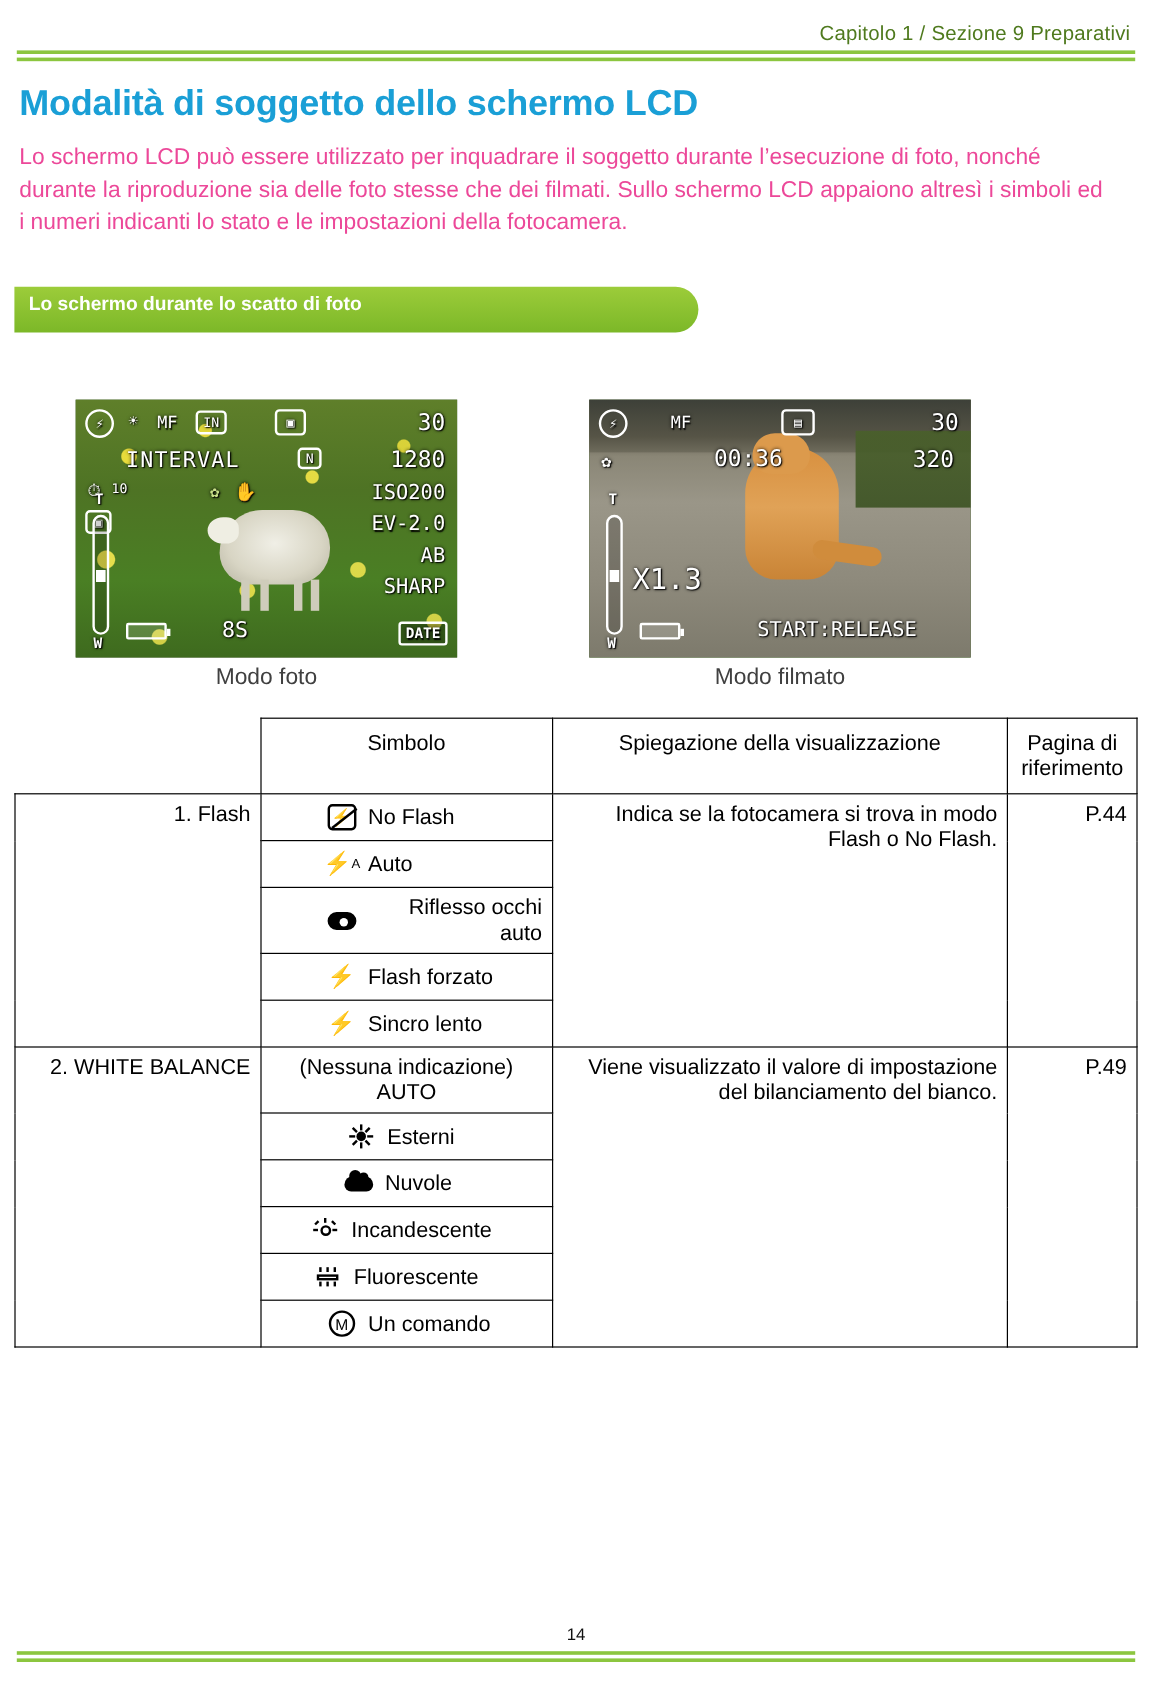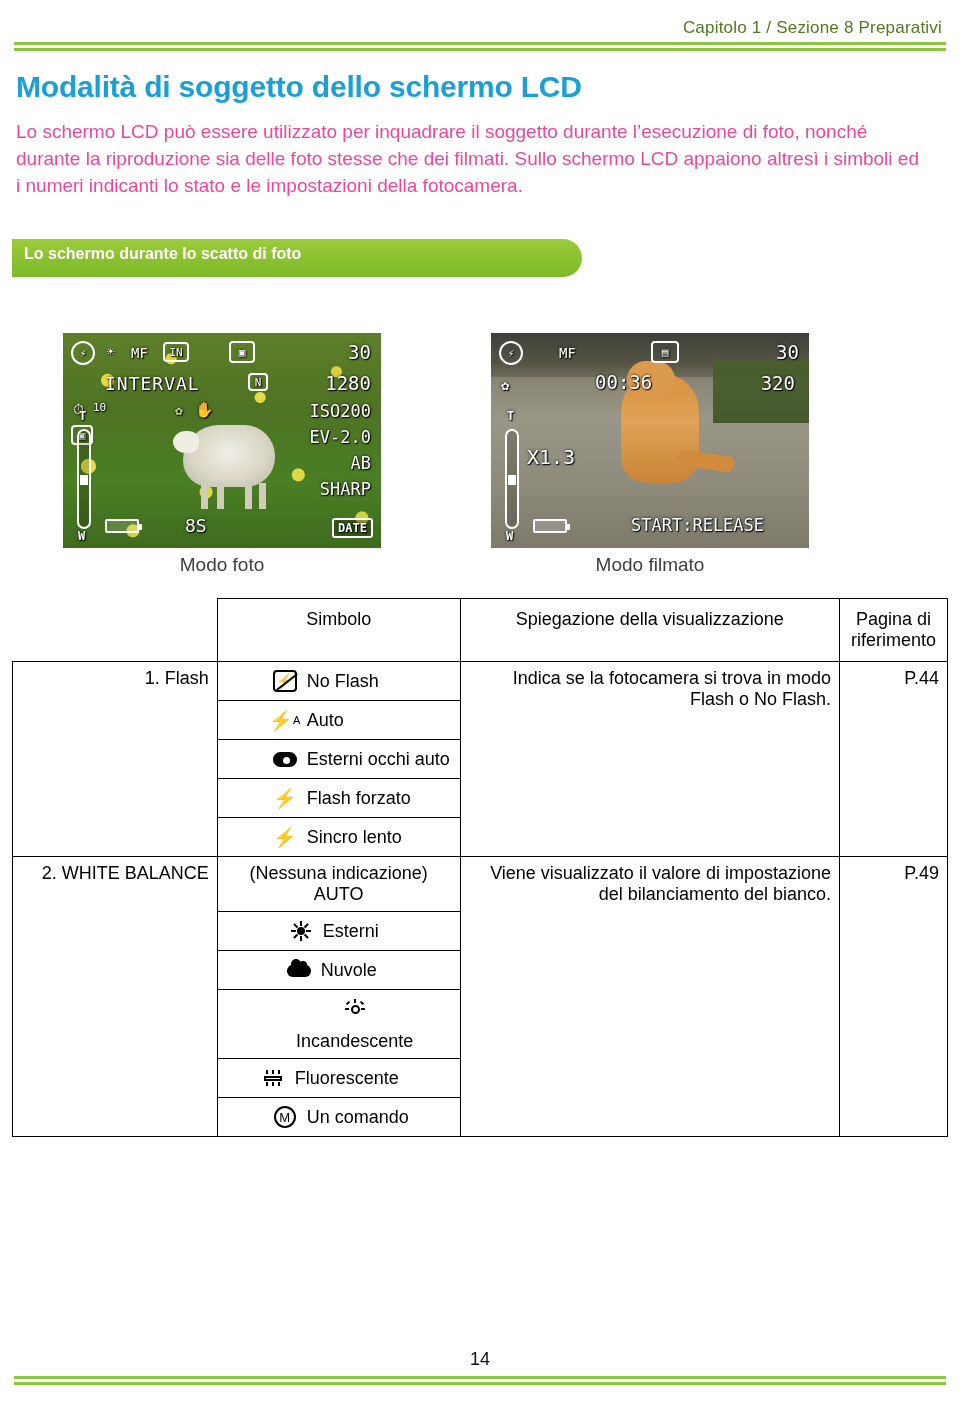--- a/index.html
+++ b/index.html
@@ -249,28 +249,28 @@
     position: absolute;
     bottom: 30px;
     left: 14px; right: 14px;
     height: 10px;
   }
   .page-number {
     position: absolute;
     bottom: 46px;
     left: 0; right: 0;
     text-align: center;
-    font-size: 18px;
+    font-size: 14px;
     color: #111;
   }
 </style>
 </head>
 <body>
 
-<div class="page-header">Capitolo 1 / Sezione 8  Preparativi</div>
+<div class="page-header">Capitolo 1 / Sezione 9  Preparativi</div>
 <div class="header-rule-wrap">
   <div class="rule-line l1"></div>
   <div class="rule-line l2"></div>
 </div>
 
 <div class="main-title">Modalità di soggetto dello schermo LCD</div>
 
 <div class="intro">Lo schermo LCD può essere utilizzato per inquadrare il soggetto durante l’esecuzione di foto, nonché durante la riproduzione sia delle foto stesse che dei filmati. Sullo schermo LCD appaiono altresì i simboli ed i numeri indicanti lo stato e le impostazioni della fotocamera.</div>
 
 <div class="green-banner">
@@ -340,21 +340,21 @@
     <div class="osd osd-plain" style="right:14px; top:39px; font-size:19px;">320</div>
     <div class="osd osd-plain" style="left:104px; top:38px; font-size:19px;">00:36</div>
     <div class="osd osd-plain" style="left:10px; top:44px; font-size:14px;">✿</div>
 
     <div class="zoombar">
         <div class="knob"></div>
       </div>
     <div class="osd zoom-t">T</div>
     <div class="osd zoom-w">W</div>
 
-    <div class="osd osd-plain" style="left:36px; top:112px; font-size:20px;">X1.3</div>
+    <div class="osd osd-plain" style="left:36px; top:136px; font-size:24px;">X1.3</div>
     <div class="osd battery"></div>
     <div class="osd osd-plain" style="left:140px; top:182px; font-size:17px;">START:RELEASE</div>
   </div>
 </div>
 <div class="lcd-caption" id="caption-movie">Modo filmato</div>
 
 <table class="tbl">
   <tbody>
       <tr>
     <td class="col-item hdr" style="border:none;"></td>
@@ -386,21 +386,21 @@
         <span>Auto</span>
       </div>
     </td>
   </tr>
   <tr>
     <td class="col-sym cell-sym">
       <div class="sym-row">
         <span class="sym-glyph">
               <span class="g-eye"></span>
             </span>
-        <span>Esterni occhi auto</span>
+        <span>Riflesso occhi auto</span>
       </div>
     </td>
   </tr>
   <tr>
     <td class="col-sym cell-sym">
       <div class="sym-row">
         <span class="sym-glyph">
               <span class="g-bolt">⚡</span>
             </span>
         <span>Flash forzato</span>
@@ -452,21 +452,21 @@
       <div class="sym-row" style="padding-left:60px;">
         <span class="sym-glyph">
               <span class="g-cloud"></span>
             </span>
         <span>Nuvole</span>
       </div>
     </td>
   </tr>
   <tr>
     <td class="col-sym cell-sym">
-      <div class="sym-row" style="padding-left:32px;flex-direction:column;">
+      <div class="sym-row" style="padding-left:32px;">
         <span class="sym-glyph">
           <span class="g-bulb">
             <span class="b"></span>
             <i style="left:9px; top:0;"></i>
             <i style="left:0px; top:9px; width:4px; height:2px;"></i>
             <i style="left:16px; top:9px; width:4px; height:2px;"></i>
             <i style="left:2px; top:2px; transform:rotate(45deg)"></i>
             <i style="left:16px; top:2px; transform:rotate(-45deg)"></i>
           </span>
         </span>

